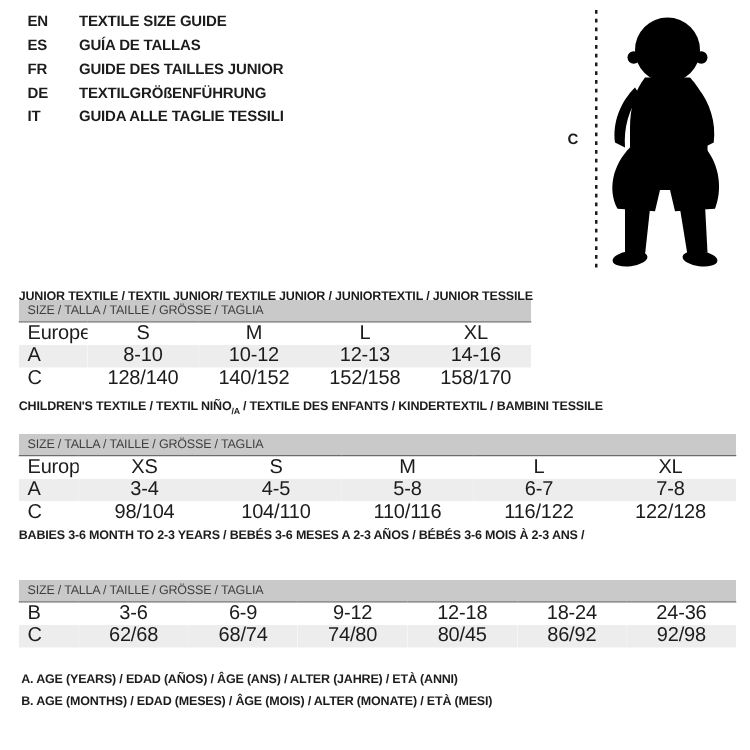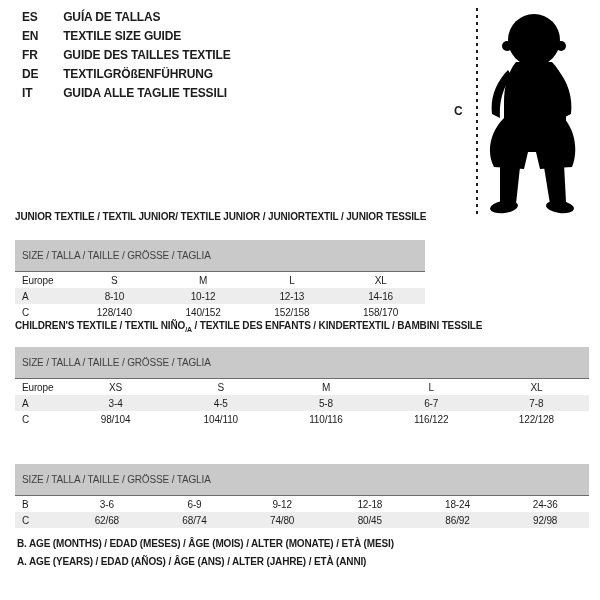--- a/index.html
+++ b/index.html
@@ -14,49 +14,49 @@
   .lang-code{display:inline-block;width:38px;}
   
   .figure{position:absolute;left:450px;top:6px;width:145px;height:212px;}
   .figure svg{position:absolute;left:0;top:0;}
   .measure-label{position:absolute;left:4px;top:98px;font-size:12px;font-weight:bold;}
   
   .tbl-title{position:absolute;left:15px;font-size:10px;font-weight:bold;white-space:nowrap;line-height:17px;}
   .tbl-title sub{font-size:7px;letter-spacing:-0.2px;}
   
   table.sizetable{position:absolute;border-collapse:collapse;table-layout:fixed;left:15px;}
-  table.sizetable td{font-size:10px;height:16px;text-align:center;padding:0;vertical-align:middle;overflow:hidden;white-space:nowrap;}
+  table.sizetable td{font-size:16px;height:16px;text-align:center;padding:0;vertical-align:middle;overflow:hidden;white-space:nowrap;}
   table.sizetable td.lbl{text-align:left;padding-left:7px;}
   table.sizetable tr.shade td{background:var(--shaded_row,#ededed);}
   table.sizetable td.bar{
     background:var(--header_bar,#c9c9c9);color:var(--bar_text,#3f3f3f);
-    text-align:left;padding-left:7px;font-size:10px;height:31px;
+    text-align:left;padding-left:7px;font-size:10px;height:17px;
     border-bottom:1px solid #6c6c6c;
   }
   
   .footnotes{position:absolute;left:17px;top:535px;}
   .footnote{font-size:10px;font-weight:bold;line-height:17.5px;white-space:nowrap;}
 </style>
 </head>
 <body>
 
 <div class="canvas">
 
   <div class="langs">
     <div class="lang-row">
+      <span class="lang-code">EN</span>
+      <span class="lang-title">TEXTILE SIZE GUIDE</span>
+    </div>
+    <div class="lang-row">
       <span class="lang-code">ES</span>
       <span class="lang-title">GUÍA DE TALLAS</span>
     </div>
     <div class="lang-row">
-      <span class="lang-code">EN</span>
-      <span class="lang-title">TEXTILE SIZE GUIDE</span>
-    </div>
-    <div class="lang-row">
       <span class="lang-code">FR</span>
-      <span class="lang-title">GUIDE DES TAILLES TEXTILE</span>
+      <span class="lang-title">GUIDE DES TAILLES JUNIOR</span>
     </div>
     <div class="lang-row">
       <span class="lang-code">DE</span>
       <span class="lang-title">TEXTILGRÖßENFÜHRUNG</span>
     </div>
     <div class="lang-row">
       <span class="lang-code">IT</span>
       <span class="lang-title">GUIDA ALLE TAGLIE TESSILI</span>
     </div>
   </div>
@@ -74,21 +74,21 @@
         <path d="M54,112 C40,126 36,146 44,161 L74,163 L78,146 L86,146 L90,163 L122,161 C128,146 126,126 114,112 Z"></path>
         <path d="M50,158 L70,161 L66,198 L50,196 Z"></path>
         <path d="M94,161 L114,158 L116,196 L100,198 Z"></path>
         <ellipse cx="54" cy="201" rx="14" ry="6" transform="rotate(-7 54 201)"></ellipse>
         <ellipse cx="110" cy="201" rx="14" ry="6" transform="rotate(7 110 201)"></ellipse>
       </g>
     </svg>
     <span class="measure-label">C</span>
   </div>
 
-  <div class="tbl-title" style="top:208px;">JUNIOR TEXTILE / TEXTIL JUNIOR/ TEXTILE JUNIOR / JUNIORTEXTIL / JUNIOR TESSILE</div>
+  <div class="tbl-title" style="top:229px;">JUNIOR TEXTILE / TEXTIL JUNIOR/ TEXTILE JUNIOR / JUNIORTEXTIL / JUNIOR TESSILE</div>
   <table class="sizetable" style="top:240px;width:410px;">
     <colgroup>
         <col style="width:55px">
         <col>
         <col>
         <col>
         <col>
       </colgroup>
     <tbody>
       <tr>
@@ -153,20 +153,21 @@
         <td>98/104</td>
         <td>104/110</td>
         <td>110/116</td>
         <td>116/122</td>
         <td>122/128</td>
       </tr>
     </tbody>
   </table>
 
   <div class="tbl-title" style="top:420px;">
+    <div>BABIES 3-6 MONTH TO 2-3 YEARS / BEBÉS 3-6 MESES A 2-3 AÑOS / BÉBÉS 3-6 MOIS À 2-3 ANS /</div>
   </div>
   <table class="sizetable" style="top:464px;width:574px;">
     <colgroup>
         <col style="width:48px">
         <col>
         <col>
         <col>
         <col>
         <col>
         <col>
@@ -190,17 +191,17 @@
         <td>68/74</td>
         <td>74/80</td>
         <td>80/45</td>
         <td>86/92</td>
         <td>92/98</td>
       </tr>
     </tbody>
   </table>
 
   <div class="footnotes">
+    <div class="footnote">A. AGE (YEARS) / EDAD (AÑOS) / ÂGE (ANS) / ALTER (JAHRE) / ETÀ (ANNI)</div>
     <div class="footnote">B. AGE (MONTHS) / EDAD (MESES) / ÂGE (MOIS) / ALTER (MONATE) / ETÀ (MESI)</div>
-    <div class="footnote">A. AGE (YEARS) / EDAD (AÑOS) / ÂGE (ANS) / ALTER (JAHRE) / ETÀ (ANNI)</div>
   </div>
 
 </div>
 
 </body></html>

